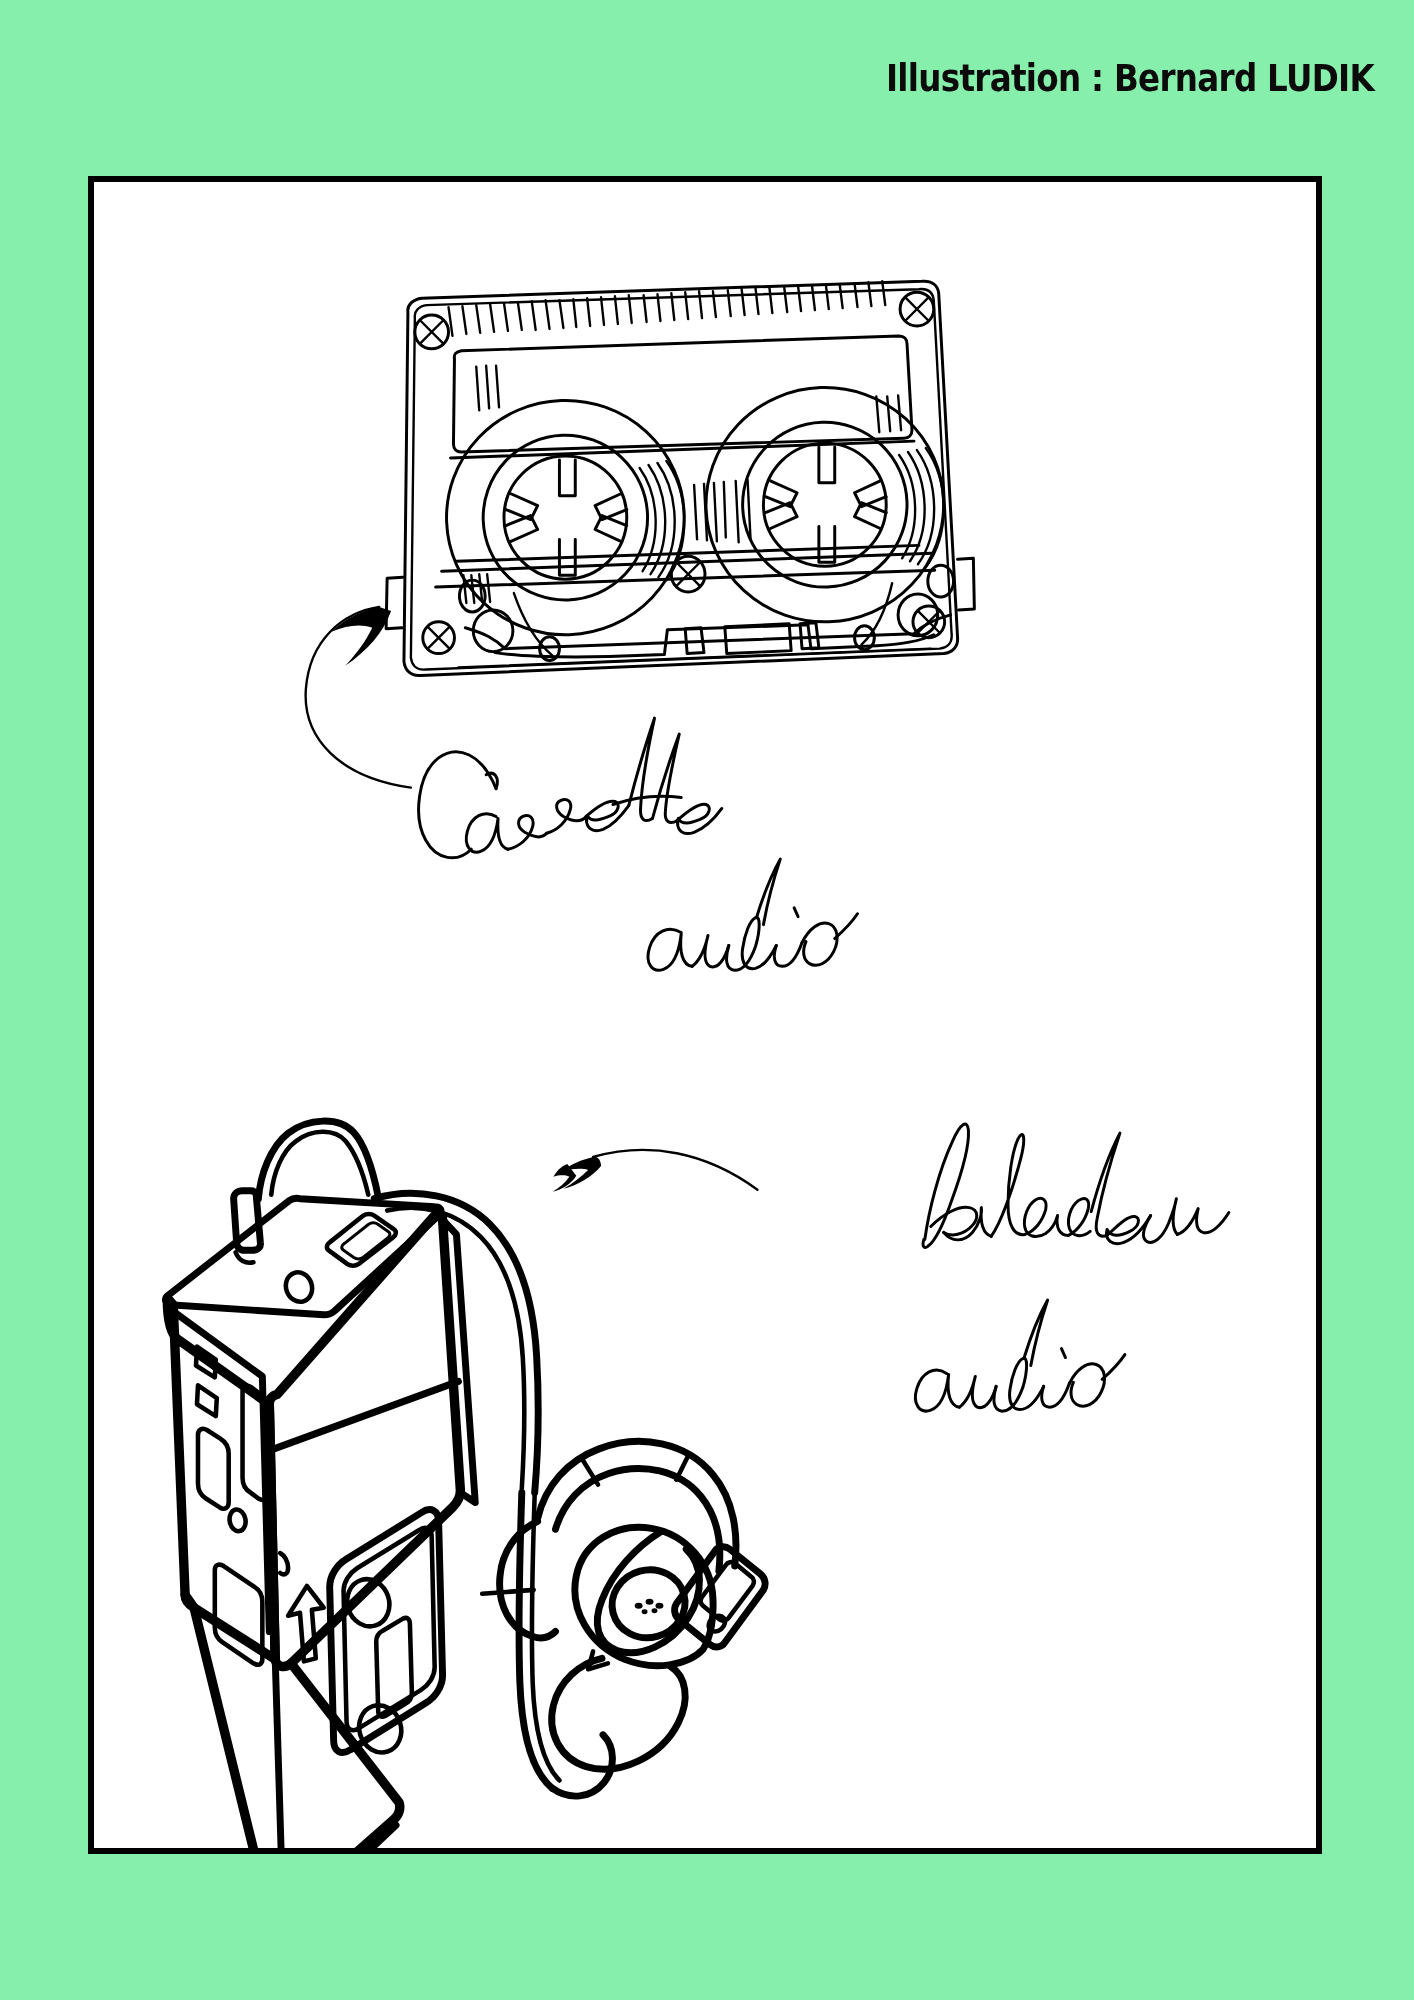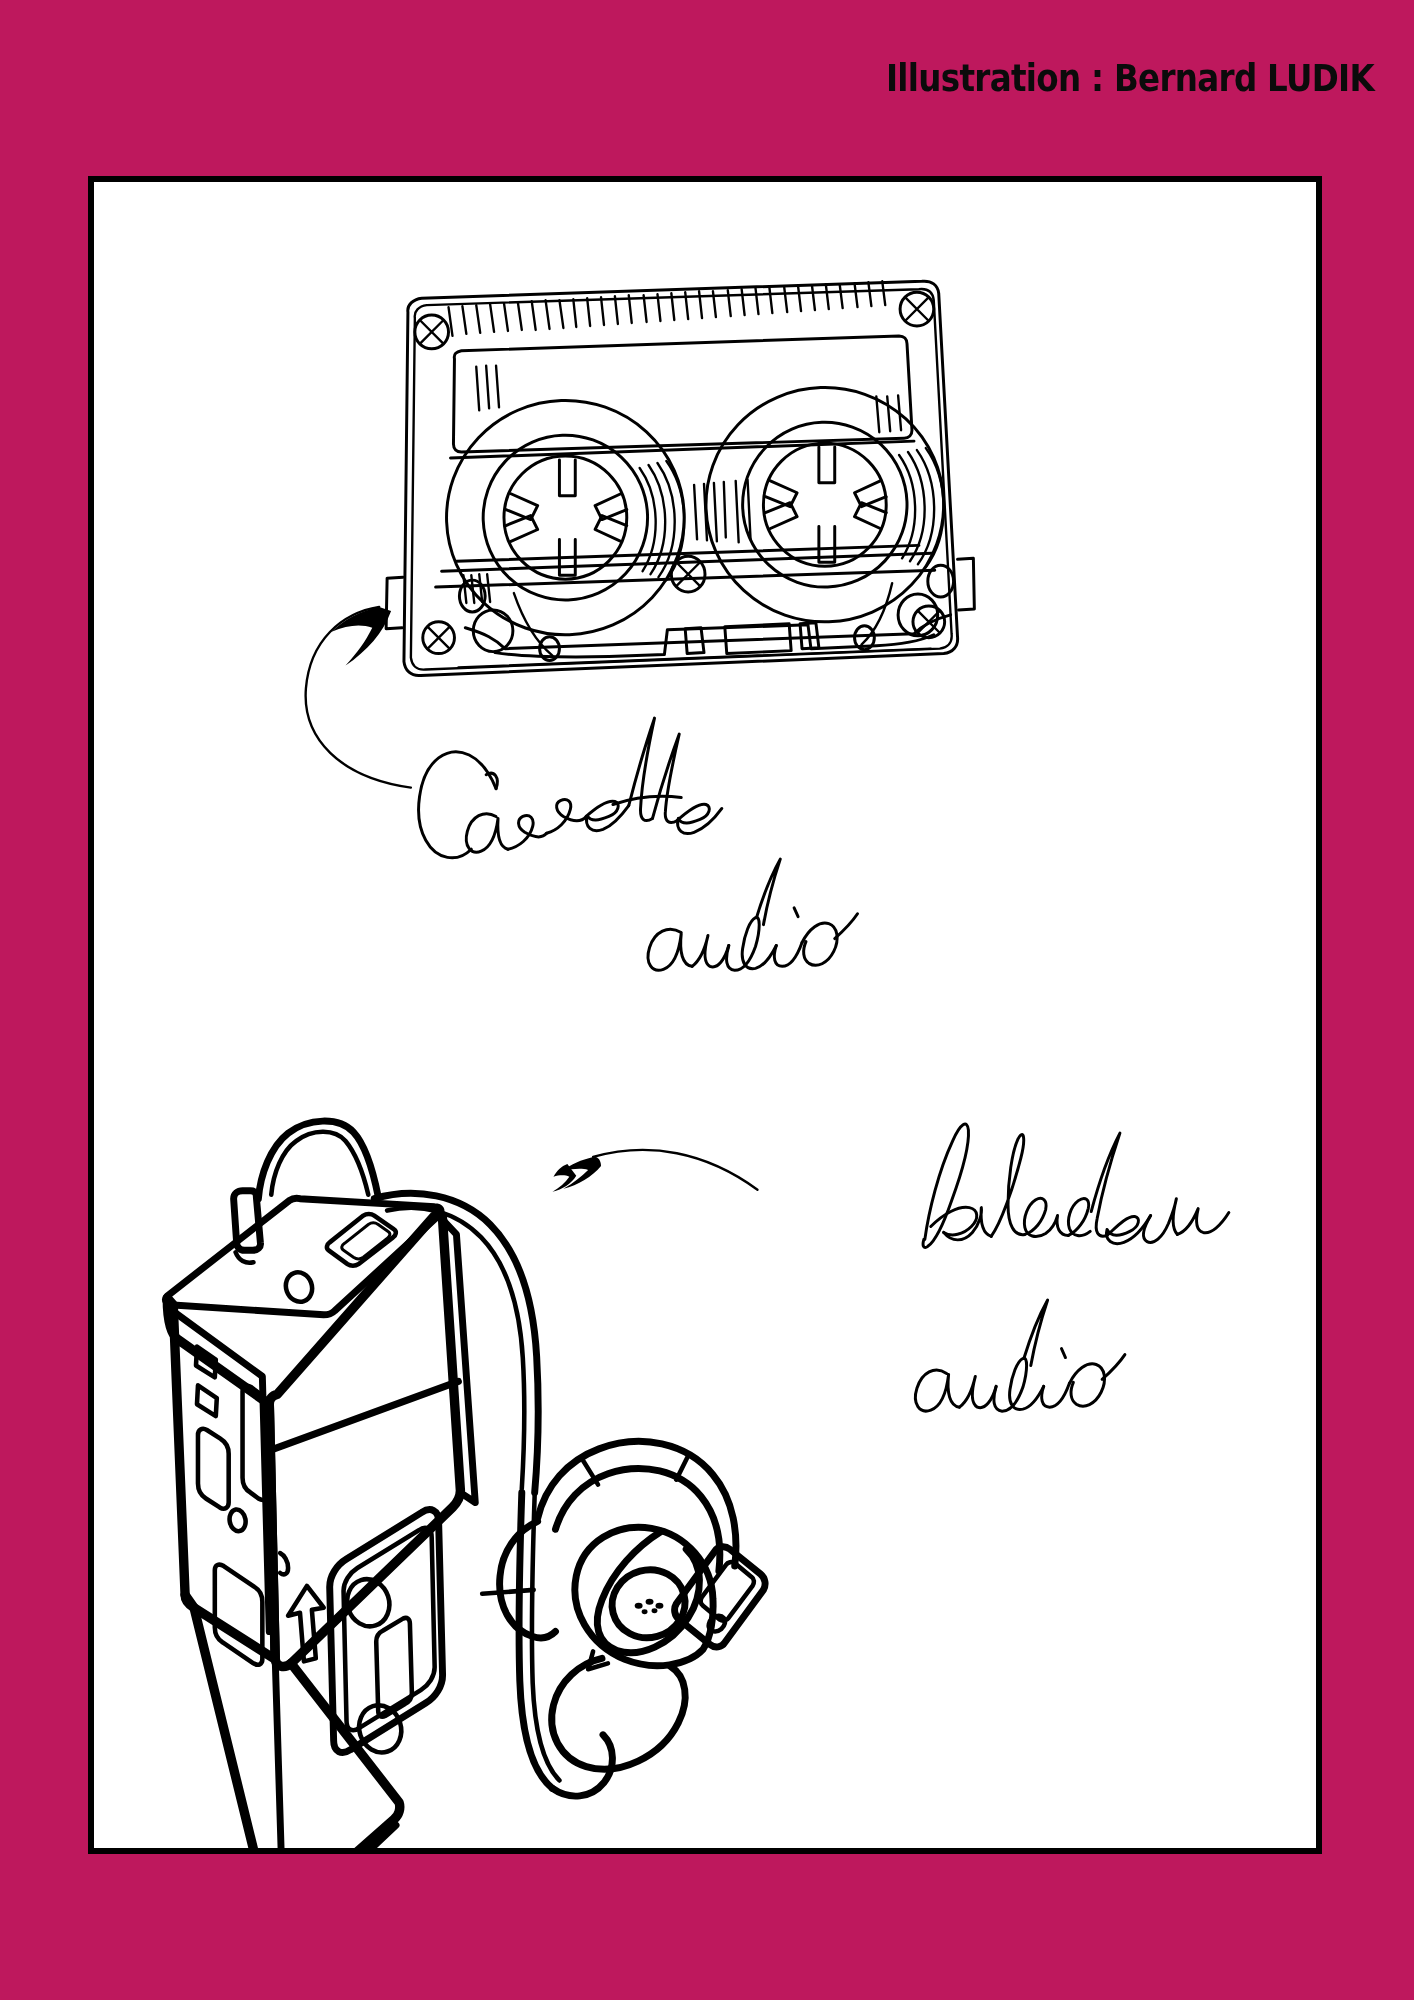--- a/index.html
+++ b/index.html
@@ -13,21 +13,21 @@
     position: relative;
     font-family: "Liberation Sans", sans-serif;
     overflow: hidden;
   }
 
   #page {
     position: absolute;
     left: 0; top: 0;
     width: 1414px;
     height: 2000px;
-    background: #be185d;
+    background: #86efac;
   }
 
   
   #credit-line {
     position: absolute;
     right: 40px;
     top: 60px;
     width: 1060px;
     text-align: right;
     font-family: "DejaVu Sans", sans-serif;

